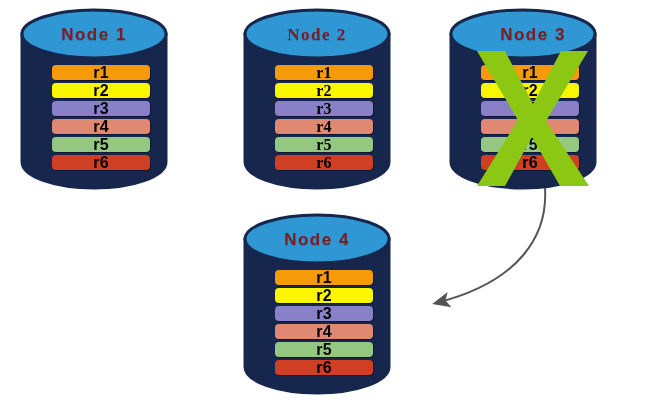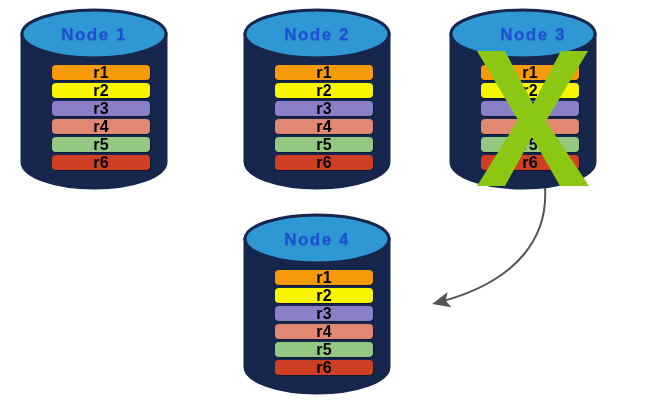--- a/index.html
+++ b/index.html
@@ -24,21 +24,21 @@
     position: absolute;
     left: 0;
     top: 0;
     overflow: visible;
   }
   .node-title {
     position: absolute;
     left: 0;
     width: 100%;
     text-align: center;
-    color: #1d4ed8;
+    color: #7f1d1d;
     font-weight: bold;
     font-size: 17px;
     letter-spacing: 1.5px;
     line-height: 1;
     text-shadow: 0 1px 1px rgba(0,0,0,0.18);
     pointer-events: none;
   }
   .rows {
     position: absolute;
     left: 0;
@@ -83,21 +83,21 @@
     <div class="rows">
       <div class="row-bar" style="left:32px; width:98px; top:57px; background:#F79A09;">r1</div>
       <div class="row-bar" style="left:32px; width:98px; top:75px; background:#FAF600;">r2</div>
       <div class="row-bar" style="left:32px; width:98px; top:93px; background:#8A80C8;">r3</div>
       <div class="row-bar" style="left:32px; width:98px; top:111px; background:#E18872;">r4</div>
       <div class="row-bar" style="left:32px; width:98px; top:129px; background:#94C882;">r5</div>
       <div class="row-bar" style="left:32px; width:98px; top:147px; background:#CE3F23;">r6</div>
     </div>
   </div>
 
-  <div class="node" style="left:243px; top:8px; width:148px; height:180px;">
+  <div class="node" style="left:243px; top:8px; width:148px; height:180px;font-family:Liberation Serif, serif;">
     <svg class="cyl-svg" width="148" height="180" viewBox="0 0 148 180">
       <path d="M2,26 L2,154 A72,26 0 0 0 146,154 L146,26 Z" fill="#17264D" stroke="#16264C" stroke-width="3"></path>
       <ellipse cx="74" cy="26" rx="72" ry="24" fill="#2F97D4" stroke="#16264C" stroke-width="3"></ellipse>
     </svg>
     <div class="node-title" style="top:18px;">Node  2</div>
     <div class="rows">
       <div class="row-bar" style="left:32px; width:98px; top:57px; background:#F79A09;">r1</div>
       <div class="row-bar" style="left:32px; width:98px; top:75px; background:#FAF600;">r2</div>
       <div class="row-bar" style="left:32px; width:98px; top:93px; background:#8A80C8;">r3</div>
       <div class="row-bar" style="left:32px; width:98px; top:111px; background:#E18872;">r4</div>

